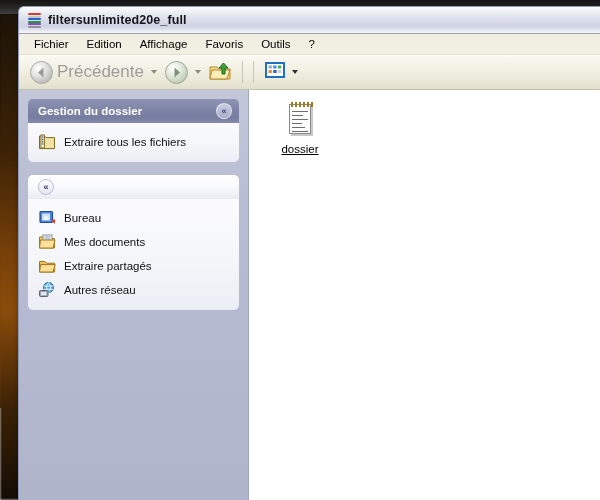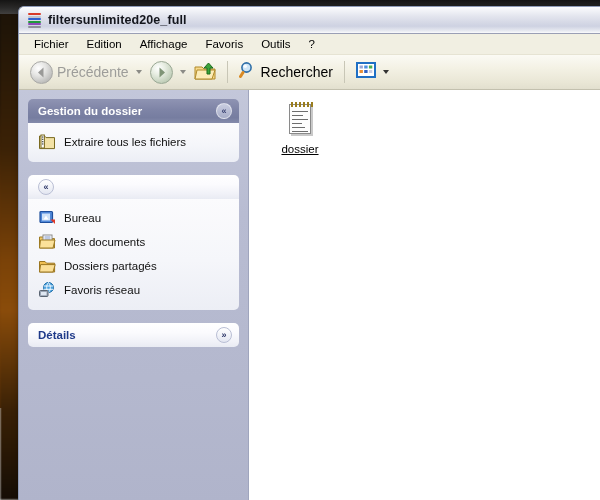--- a/index.html
+++ b/index.html
@@ -85,21 +85,21 @@
 
   
   #toolbar {
     height: 35px;
     background: linear-gradient(180deg,#fbfaf4 0%,#f3f1e4 40%,#e9e6d5 82%,#e2dfce 100%);
     display: flex; align-items: center;
     padding-left: 5px;
     border-bottom: 1px solid #c3c0ae;
   }
   .tb-btn { display:flex; align-items:center; height:30px; padding:0 5px; cursor:default; border:1px solid transparent; }
-  .tb-label { font-size:14px; margin-left:4px; white-space:nowrap; }
+  .tb-label { font-size:17px; margin-left:4px; white-space:nowrap; }
   .tb-label.dim { color:#9d9d9a; }
   .tb-caret { width:9px; height:30px; display:flex; align-items:center; justify-content:center; cursor:default; }
   .tb-caret::after{ content:""; border-left:3.5px solid transparent; border-right:3.5px solid transparent; border-top:4px solid #8b8b86; }
   .tb-caret.active::after{ border-top-color:#333; }
   .tb-sep { width:1px; height:22px; background:#c8c6b6; margin:0 5px; }
 
   .nav-circle { width:23px; height:23px; border-radius:50%; position:relative; flex:none; }
   .nav-circle.back { background: radial-gradient(circle at 35% 30%, #ffffff 0%, #e4e4e2 38%, #bdbdbb 75%, #9c9c9a 100%); border:1px solid #a9a9a6; }
   .nav-circle.fwd  { background: radial-gradient(circle at 35% 30%, #ffffff 0%, #e8eee3 32%, #c3d0bb 72%, #a4b39c 100%); border:1px solid #9aa894; }
   .nav-circle svg { position:absolute; left:3px; top:3px; }
@@ -246,30 +246,20 @@
           <svg width="22" height="20" viewBox="0 0 22 20">
             <path d="M1 5 h7 l2 2 h11 v10 H1 Z" fill="#f7d98a" stroke="#b08a2a" stroke-width="1"></path>
             <path d="M3 8 h18 l-3 9 H1 Z" fill="#fcecb8" stroke="#b08a2a" stroke-width="1"></path>
             <path d="M13 12 V6 h-3 l4.5-5 4.5 5 h-3 v6 Z" fill="#3aa43a" stroke="#1d6b1d" stroke-width="1"></path>
           </svg>
         </span>
       </div>
 
       <div class="tb-sep"></div>
 
-      <div class="tb-btn">
-        <span>
-          <svg width="18" height="18" viewBox="0 0 18 18">
-            <circle cx="7.5" cy="6.5" r="4.6" fill="#cfe6f7" stroke="#2f6fa8" stroke-width="1.6"></circle>
-            <circle cx="6.2" cy="5.2" r="1.8" fill="#ffffff" opacity=".85"></circle>
-            <path d="M4 11.5 L1.5 15.5" stroke="#d98a24" stroke-width="3" stroke-linecap="round"></path>
-          </svg>
-        </span>
-        <span class="tb-label">Rechercher</span>
-      </div>
 
 
       <div class="tb-sep"></div>
 
       <div class="tb-btn">
         <span>
           <svg width="20" height="18" viewBox="0 0 20 18">
             <rect x="1" y="2" width="18" height="14" fill="#ffffff" stroke="#1f6fc4" stroke-width="2"></rect>
             <rect x="3.5" y="4.5" width="3.4" height="3" fill="#9aa7d6"></rect>
             <rect x="8.2" y="4.5" width="3.4" height="3" fill="#4a8fe0"></rect>
@@ -339,44 +329,38 @@
               <span class="row-label">Mes documents</span>
             </div>
 
             <div class="panel-row">
               <span class="row-icon">
                 <svg class="ic-shared" width="18" height="18" viewBox="0 0 18 18">
                   <path d="M1.5 4.5 h5.5 l1.6 1.7 h8 v8.8 H1.5 Z" fill="#f0bf52" stroke="#9b7620" stroke-width="1"></path>
                   <path d="M2.6 7.6 h14.6 l-2.2 7.4 H1.5 Z" fill="#fbdf97" stroke="#9b7620" stroke-width="1"></path>
                 </svg>
               </span>
-              <span class="row-label">Dossiers partagés</span>
+              <span class="row-label">Extraire partagés</span>
             </div>
 
             <div class="panel-row">
               <span class="row-icon">
                 <svg class="ic-network" width="18" height="18" viewBox="0 0 18 18">
                   <circle cx="10.5" cy="6.5" r="5" fill="#4da3e0" stroke="#1d6da8" stroke-width="1"></circle>
                   <path d="M5.7 5 h9.6 M5.7 8.3 h9.6 M10.5 1.5 c-2.4 2.5 -2.4 7.5 0 10 c2.4 -2.5 2.4 -7.5 0 -10" fill="none" stroke="#ffffff" stroke-width=".9"></path>
                   <rect x="1.5" y="9.5" width="8.5" height="6" rx="1" fill="#9aa5b5" stroke="#5a6472" stroke-width="1"></rect>
                   <rect x="3" y="11" width="5.5" height="3.2" fill="#dfe7f2"></rect>
                 </svg>
               </span>
-              <span class="row-label">Favoris réseau</span>
+              <span class="row-label">Autres réseau</span>
             </div>
 
           </div>
         </div>
 
-        <div class="panel">
-          <div class="panel-head light">
-            <span>Détails</span>
-            <span class="chev on-light">»</span>
-          </div>
-        </div>
 
       </div>
 
       <div id="content">
 
         <div class="file-item">
           <span class="file-icon">
             <span class="np-shadow"></span>
             <span class="np-body"></span>
             <span class="np-rings">

